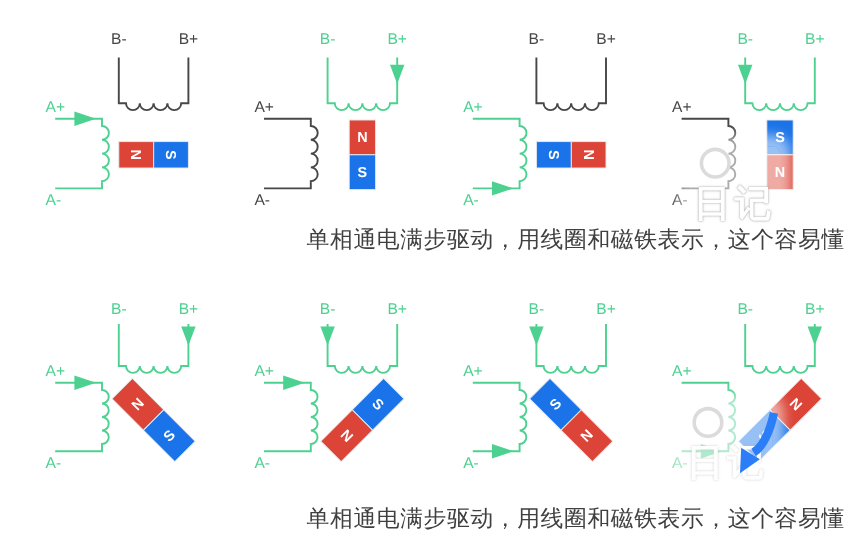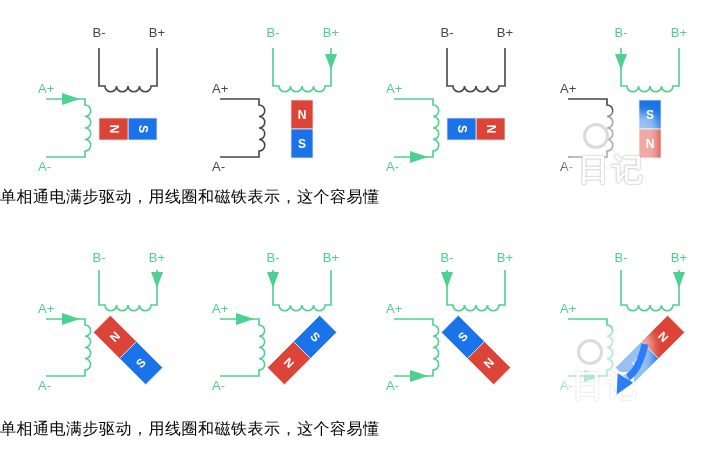--- a/index.html
+++ b/index.html
@@ -8,22 +8,22 @@
     font-family:"Liberation Sans","DejaVu Sans",sans-serif;overflow:hidden;
   }
   .row{position:absolute;left:22px;display:flex;gap:8px;}
   .row-1{top:8px;}
   .row-2{top:238px;}
   .cell{position:relative;width:166px;height:190px;}
   .row-2 .cell{height:180px;}
   .cell svg.diagram{display:block;position:relative;z-index:1;font-family:inherit;}
   .rot-overlay{position:absolute;left:0;top:0;z-index:3;}
   .caption{
-    position:absolute;left:0;width:100%;text-align:left;
-    font-size:16px;color:#000000;z-index:4;letter-spacing:0.5px;
+    position:absolute;left:0;width:100%;text-align:right;
+    font-size:19px;color:#404040;z-index:4;letter-spacing:0.5px;
   }
   .caption-1{top:187px;}
   .caption-2{top:419px;}
   .watermark{
     position:absolute;z-index:2;display:flex;align-items:center;
     font-weight:bold;font-size:31px;letter-spacing:3px;color:#ffffff;
     background:rgba(255,255,255,0.55);
     box-shadow:0 0 10px 9px rgba(255,255,255,0.55);
     border-radius:6px;padding:1px 4px;
     text-shadow:0 0 2px rgba(170,170,170,0.9), 0 0 1px rgba(150,150,150,0.9);

